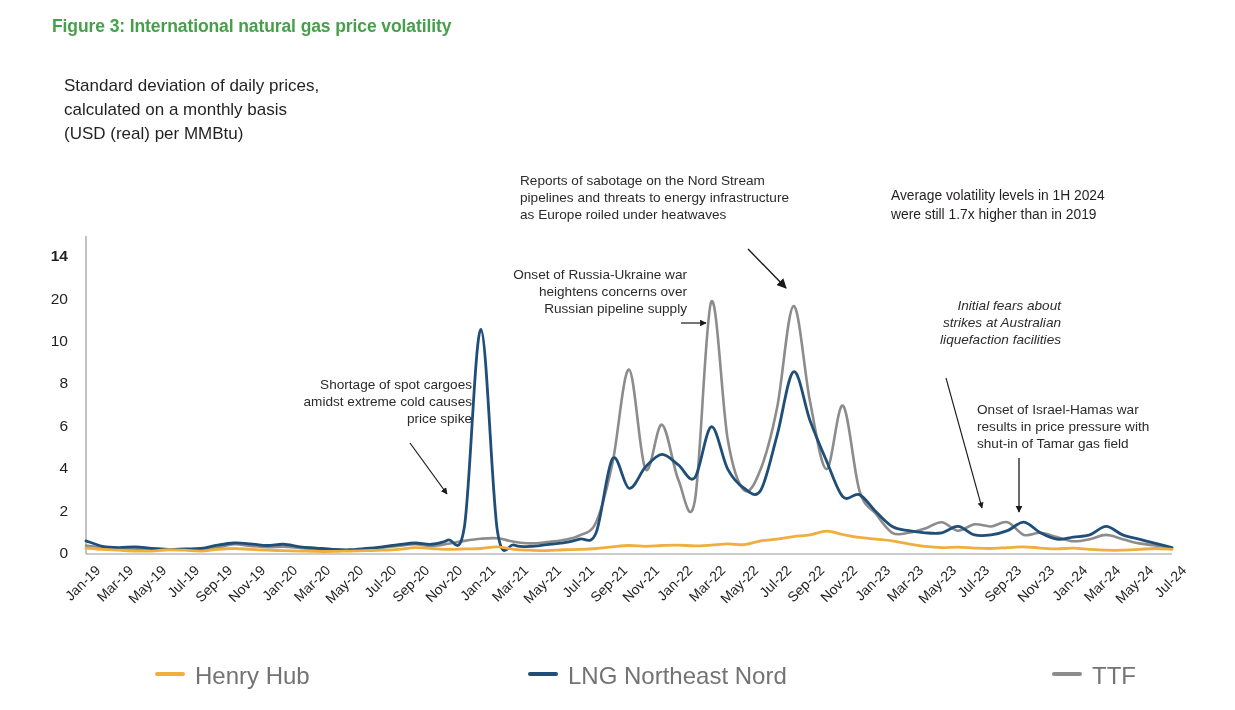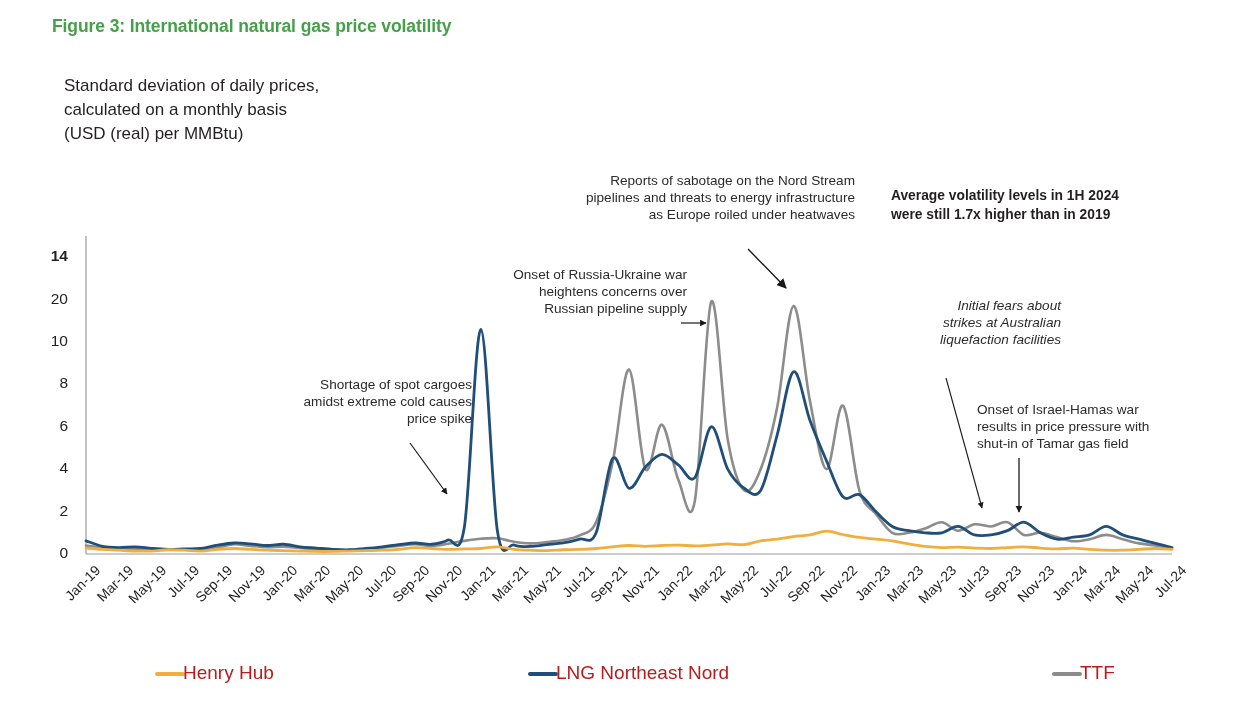--- a/index.html
+++ b/index.html
@@ -24,27 +24,27 @@
     margin-left:8px;
   }
   .note-box{
     position:absolute;
     font-size:13.6px; line-height:17px;
     color:#2b2b2b;
     white-space:pre-line;
   }
   .note-1{ left:232px; top:376px; text-align:right; width:240px;}
   .note-2{ left:437px; top:266px; text-align:right; width:250px;}
-  .note-3{ left:520px; top:172px; text-align:right; width:335px;}
+  .note-3{ left:520px; top:172px; text-align:left; width:335px;}
   .note-4{ left:851px; top:297px; text-align:right; width:210px;font-style:italic;}
   .note-5{ left:977px; top:401px; text-align:left; width:250px;}
   .note-bold{
     position:absolute; left:891px; top:186px;
     width:300px; text-align:left;
-    font-size:13.8px; line-height:19px; font-weight:bold; color:#231f20;
+    font-size:13.8px; line-height:19px; font-weight:normal; color:#231f20;
     white-space:pre-line;
   }
   #plot{ position:absolute; left:0; top:0; }
   .ytick{
     position:absolute; font-size:15.5px; color:#231f20;
     text-align:right; width:34px;
   }
   .xtick{
     position:absolute; font-size:14px; color:#231f20;
     transform-origin:right top;
@@ -53,22 +53,22 @@
     text-align:right;
   }
   .legend{
     position:absolute; left:0; top:660px; width:1235px; height:40px;
   }
   .legend-item{ position:absolute; top:0; height:32px; }
   .legend-swatch{
     position:absolute; top:12px; left:0; width:30px; height:4px; border-radius:2px;
   }
   .legend-label{
-    position:absolute; left:28px; top:2px;
-    font-size:19px; color:#b91c1c; white-space:nowrap;
+    position:absolute; left:40px; top:2px;
+    font-size:24px; color:#737373; white-space:nowrap;
   }
   .li-0{ left:155px;}
   .li-1{ left:528px;}
   .li-2{ left:1052px;}
 </style>
 </head>
 <body>
 
 <div class="fig-title">Figure 3: International natural gas price volatility</div>
 <div class="subtitle">Standard deviation of daily prices,

